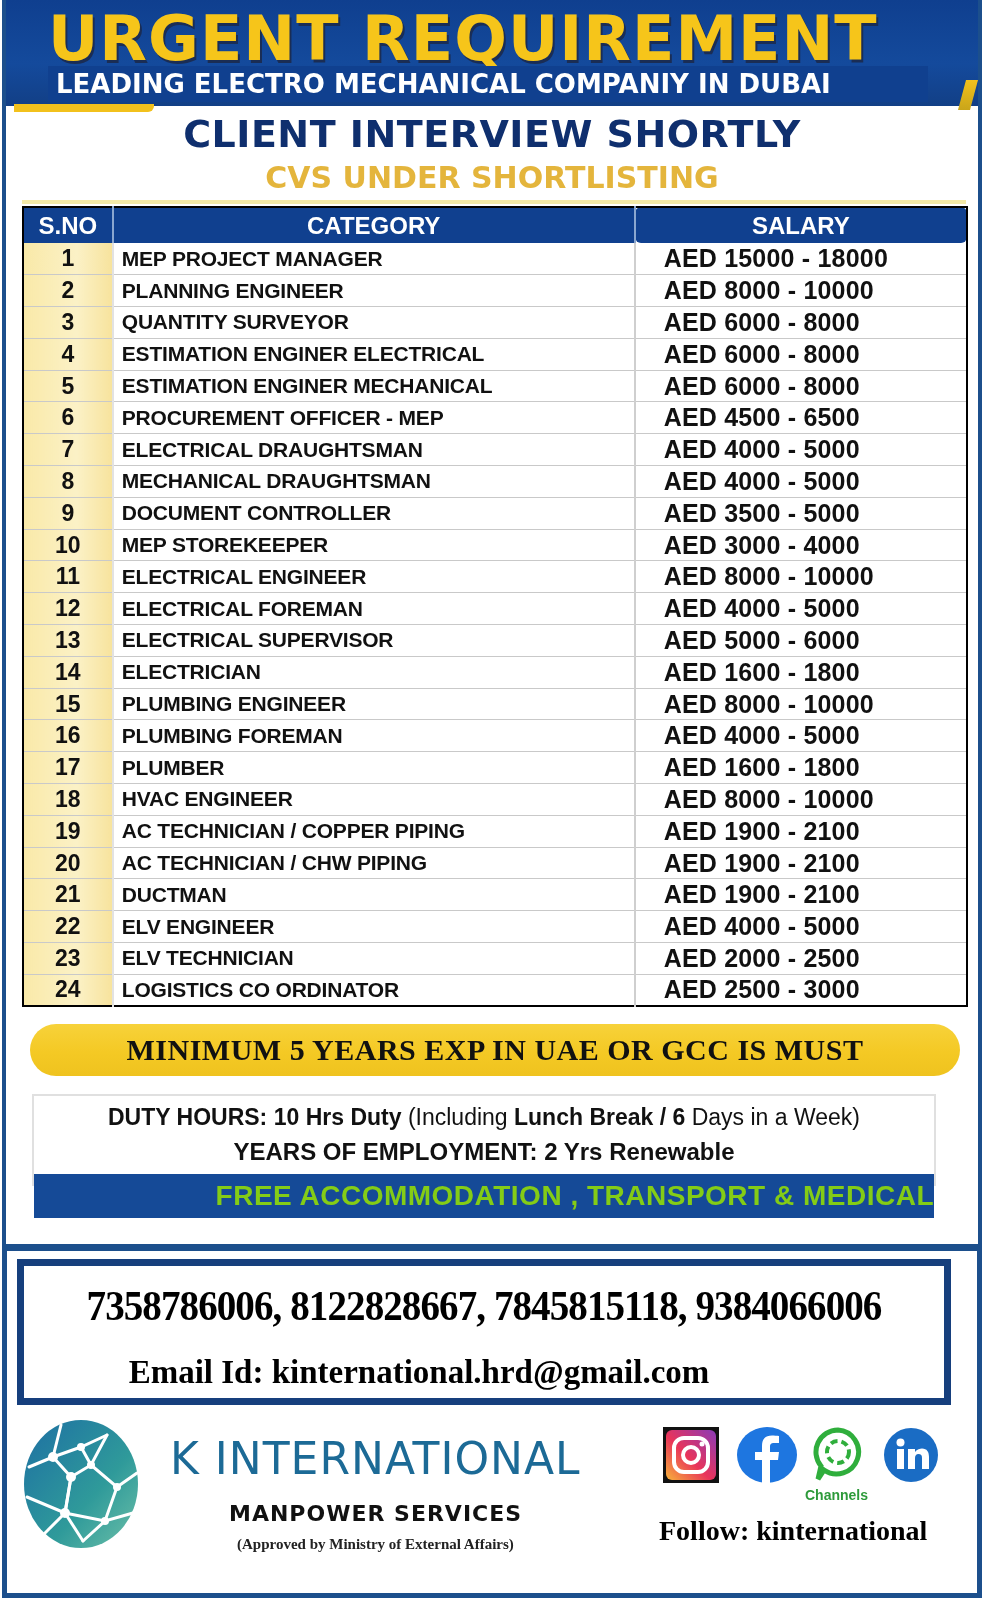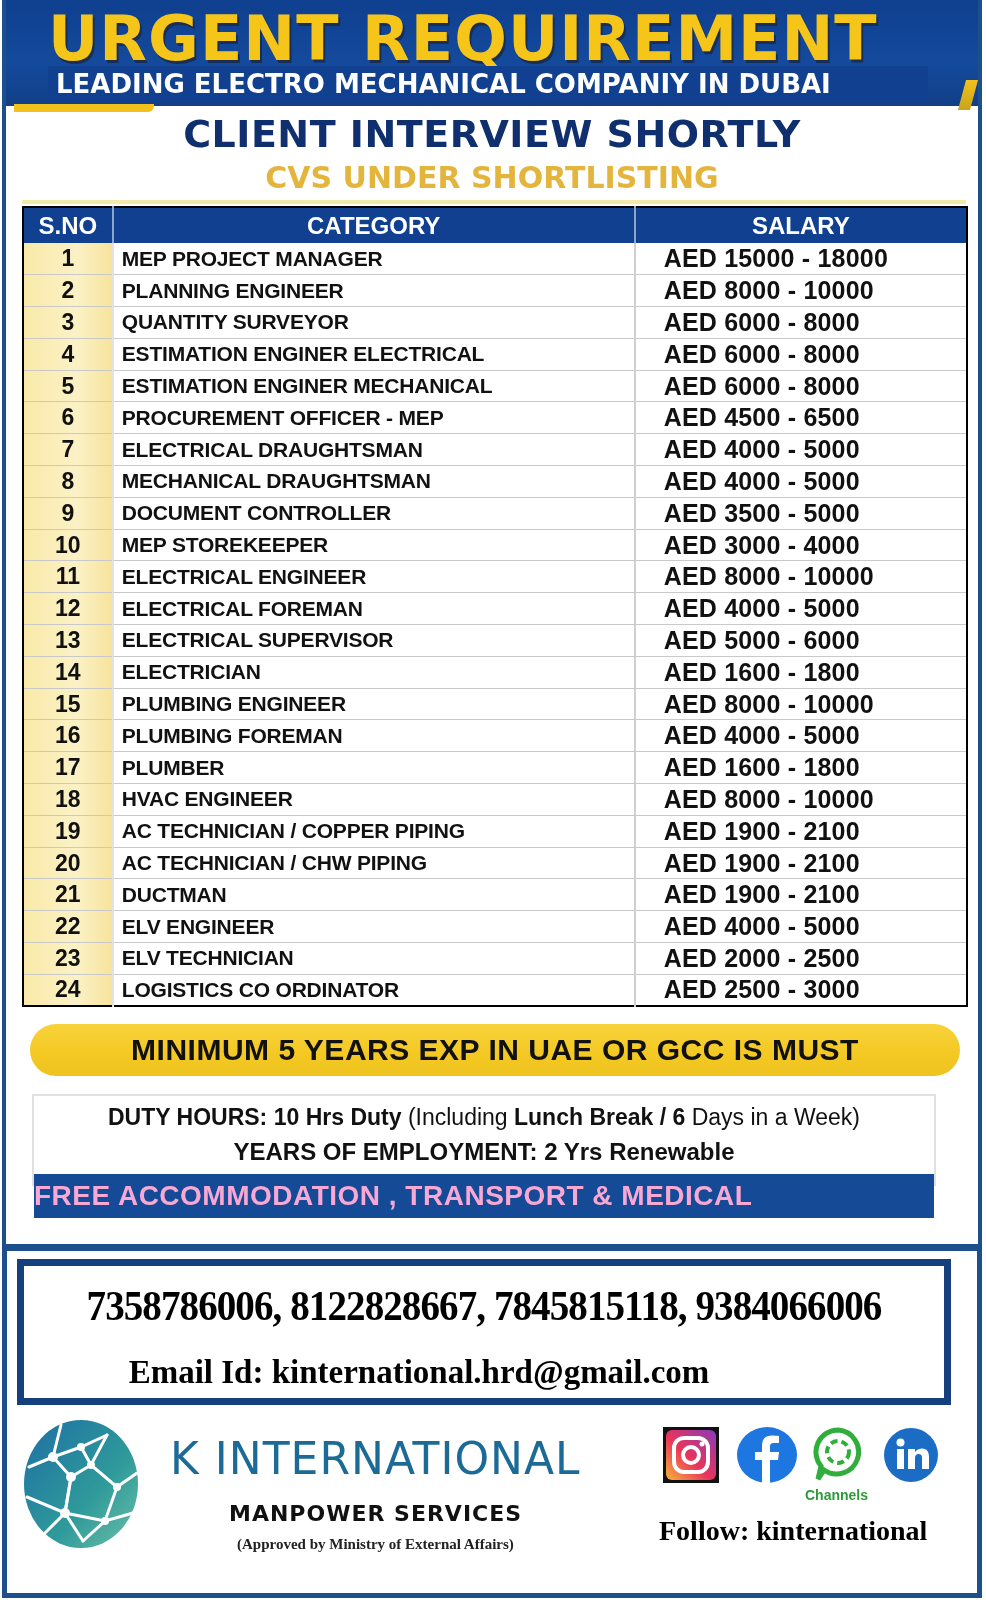--- a/index.html
+++ b/index.html
@@ -63,21 +63,21 @@
     border-collapse: collapse; border: 2px solid #000000;
   }
   .job-table th {
     background: #10408f; color: #fff; height: 36px;
     font-size: 24px; font-weight: 700; text-align: center;
     border-right: 2px solid #8aa6cf;
     font-family: "Liberation Sans", sans-serif;
   }
   .job-table th.sno { width: 90px; }
   .job-table th.cat { width: 523px; margin-left: 9px; }
-  .job-table th.sal { width: 333px; border-right: none; }
+  .job-table th.sal { width: 333px; border-right: none; border-radius: 6px; }
   .job-table td {
     height: 31.8px; border-bottom: 1px solid #c9c9c9;
     font-weight: 700; color: #111; white-space: nowrap;
     font-family: "Liberation Sans", sans-serif;
   }
   .job-table td.sno {
     background: linear-gradient(90deg, #f9e9a8, #fbf1c6 60%, #f7e39d);
     text-align: center; font-size: 23px; border-right: 2px solid #e2e2e2;
   }
   .job-table td.cat {
@@ -88,42 +88,42 @@
     padding-left: 28px; font-size: 25px; letter-spacing: 0.2px; border-radius: 14px;
   }
 
   
   .exp-pill {
     position: absolute; left: 24px; top: 1024px; width: 930px; height: 52px;
     background: linear-gradient(180deg, #f7d23a 0%, #f4c924 55%, #efc31f 100%);
     border-radius: 26px;
     font-size: 30px; font-weight: 900; color: #111;
     text-align: center; line-height: 52px;
-    font-family: Liberation Sans, sans-serif; letter-spacing: 0.5px;
+    font-family: Liberation Serif, serif; letter-spacing: 0.5px;
   }
 
   
   .info-box {
     position: absolute; left: 26px; top: 1094px; width: 904px; height: 92px;
     border: 2px solid #e0e0e0; background: #fff;
   }
   .duty-line {
     position: absolute; left: 0; top: 8px; width: 100%; text-align: center;
     font-size: 23px; color: #111;
   }
   .duty-line b { font-weight: 700; }
   .duty-line span.light { font-weight: 400; }
   .employment-line {
     position: absolute; left: 0; top: 42px; width: 100%; text-align: center;
     font-size: 24px; font-weight: 700; color: #111;
   }
   .benefits-band {
     position: absolute; left: 0; top: 78px; width: 100%; height: 44px;
-    background: #154a97; color: #f9a8d4;
-    font-size: 28px; font-weight: 700; text-align: left; line-height: 44px;
+    background: #154a97; color: #84cc16;
+    font-size: 28px; font-weight: 700; text-align: right; line-height: 44px;
     letter-spacing: 0.5px;
   }
 
   
   .bottom-frame {
     position: absolute; left: 2px; top: 1244px; width: 980px; height: 354px;
     border: 5px solid #1c4f8c; border-top-width: 7px; background: #fff;
   }
   .contact-box {
     position: absolute; left: 10px; top: 8px; width: 934px; height: 146px;

